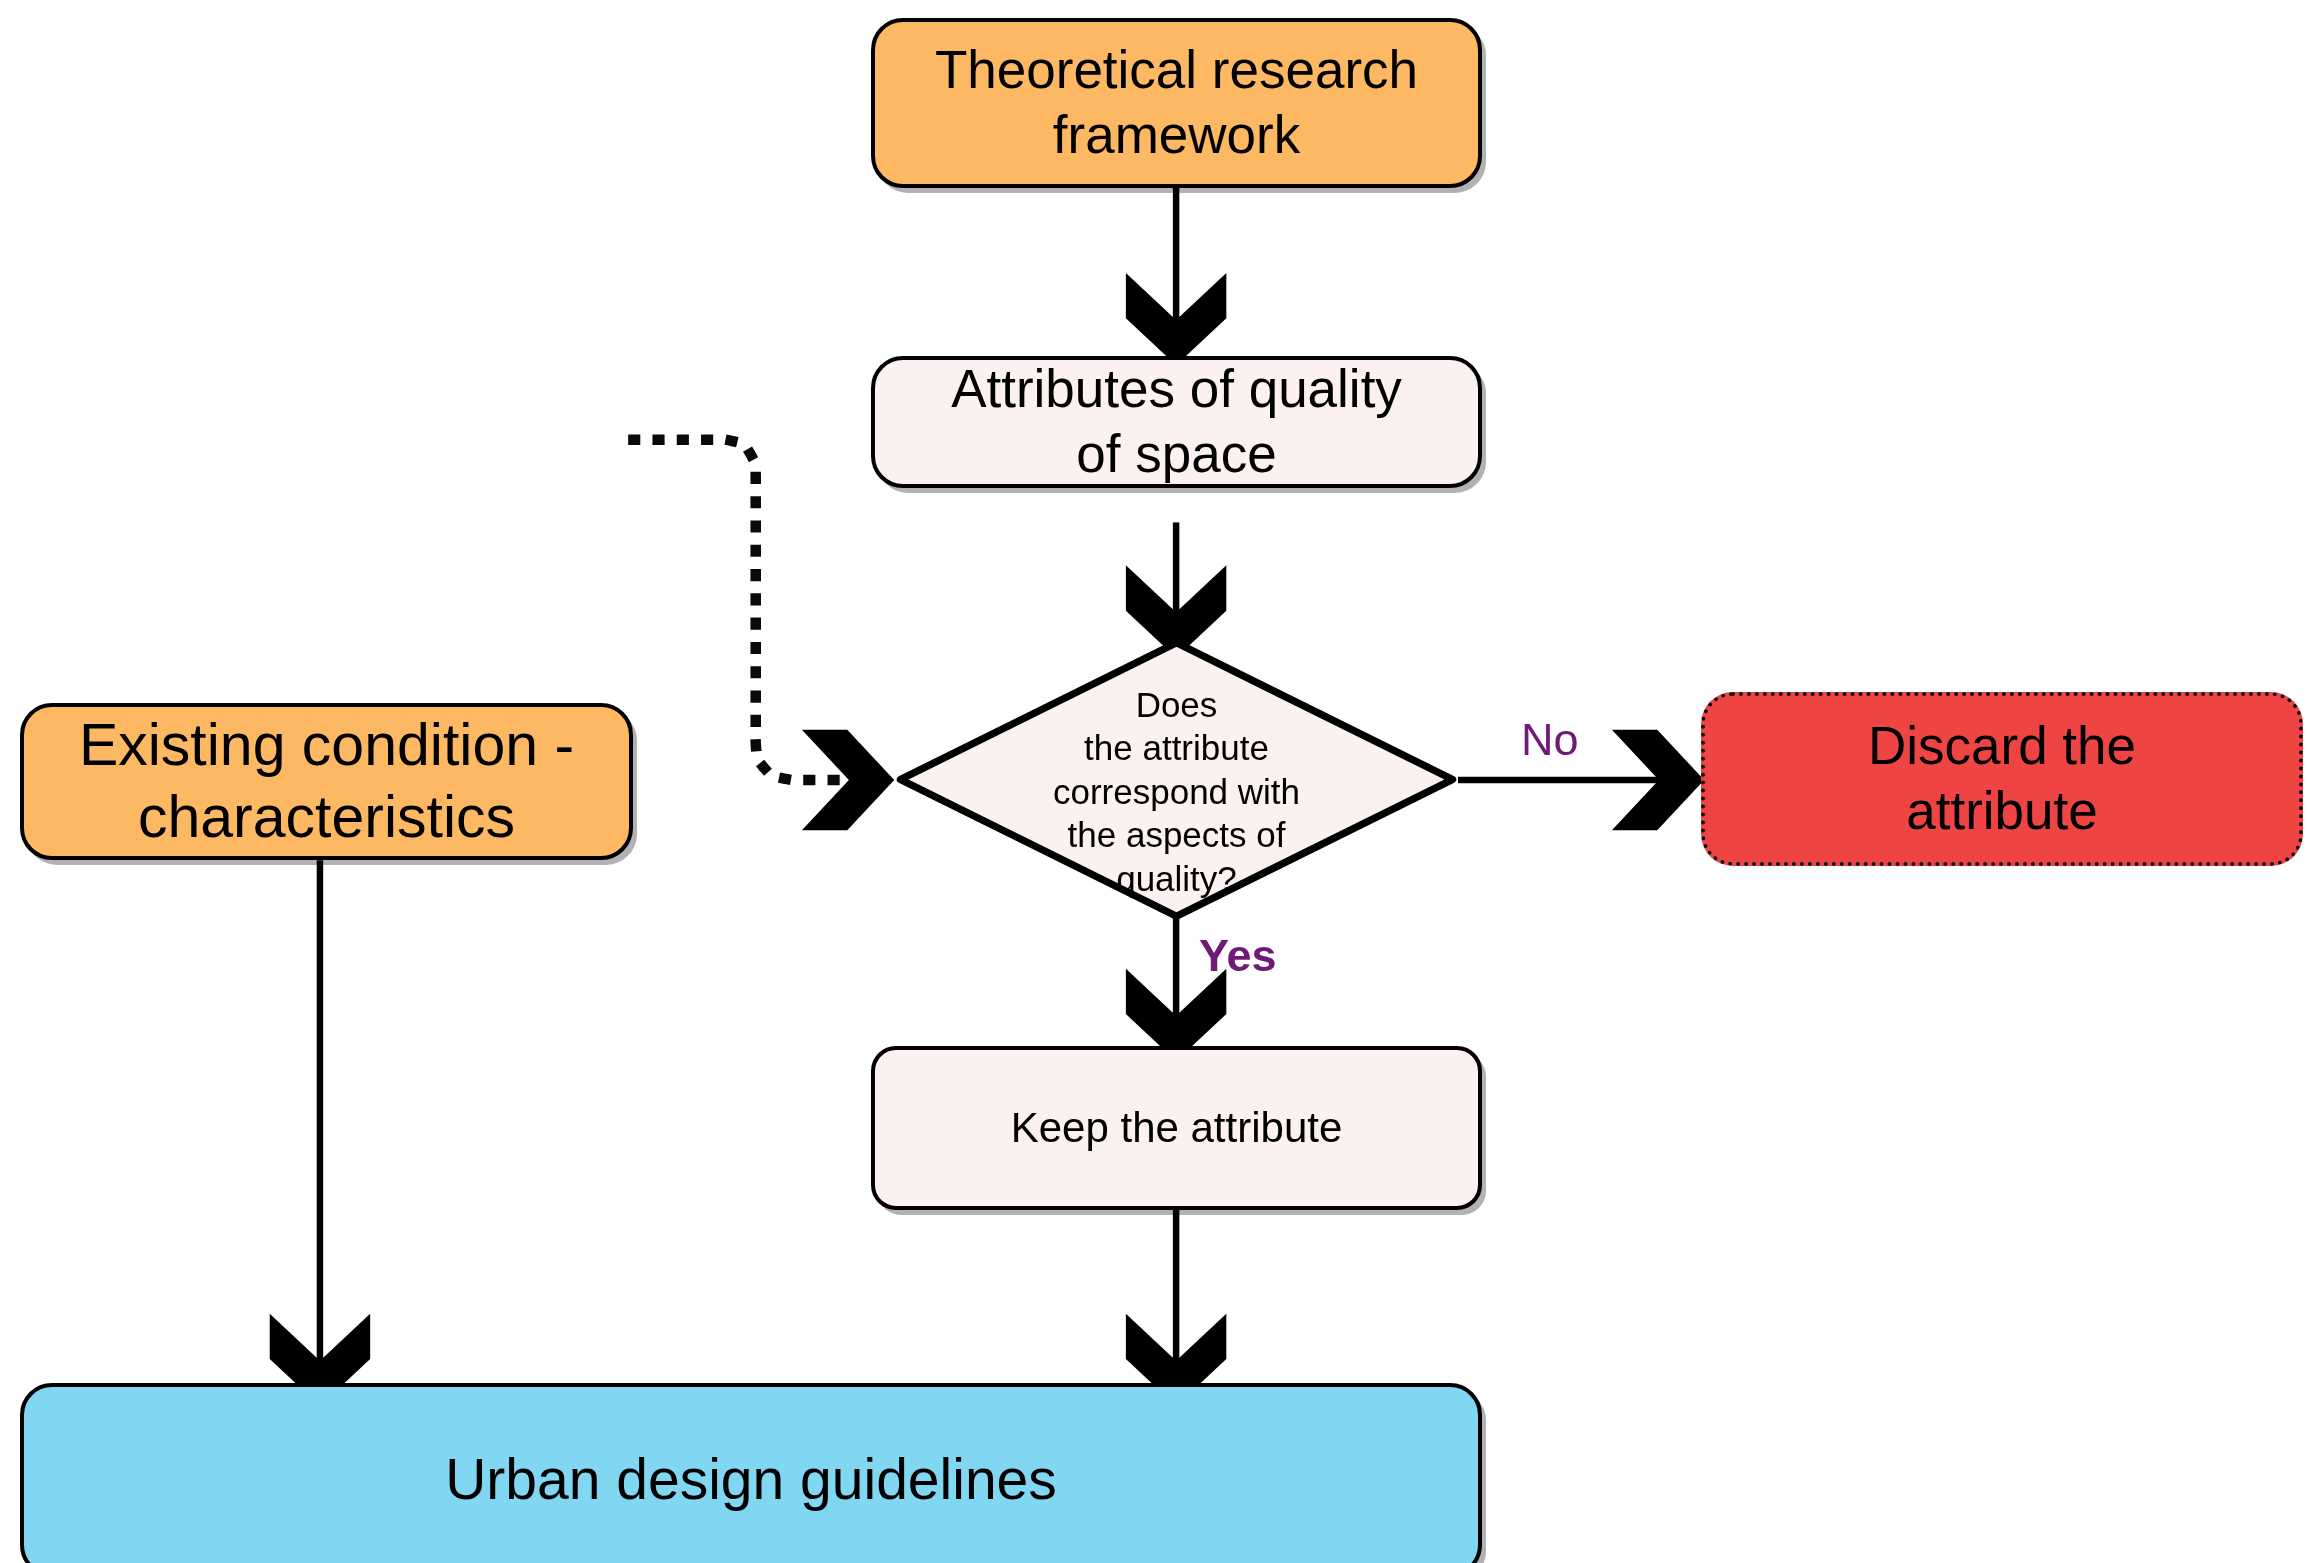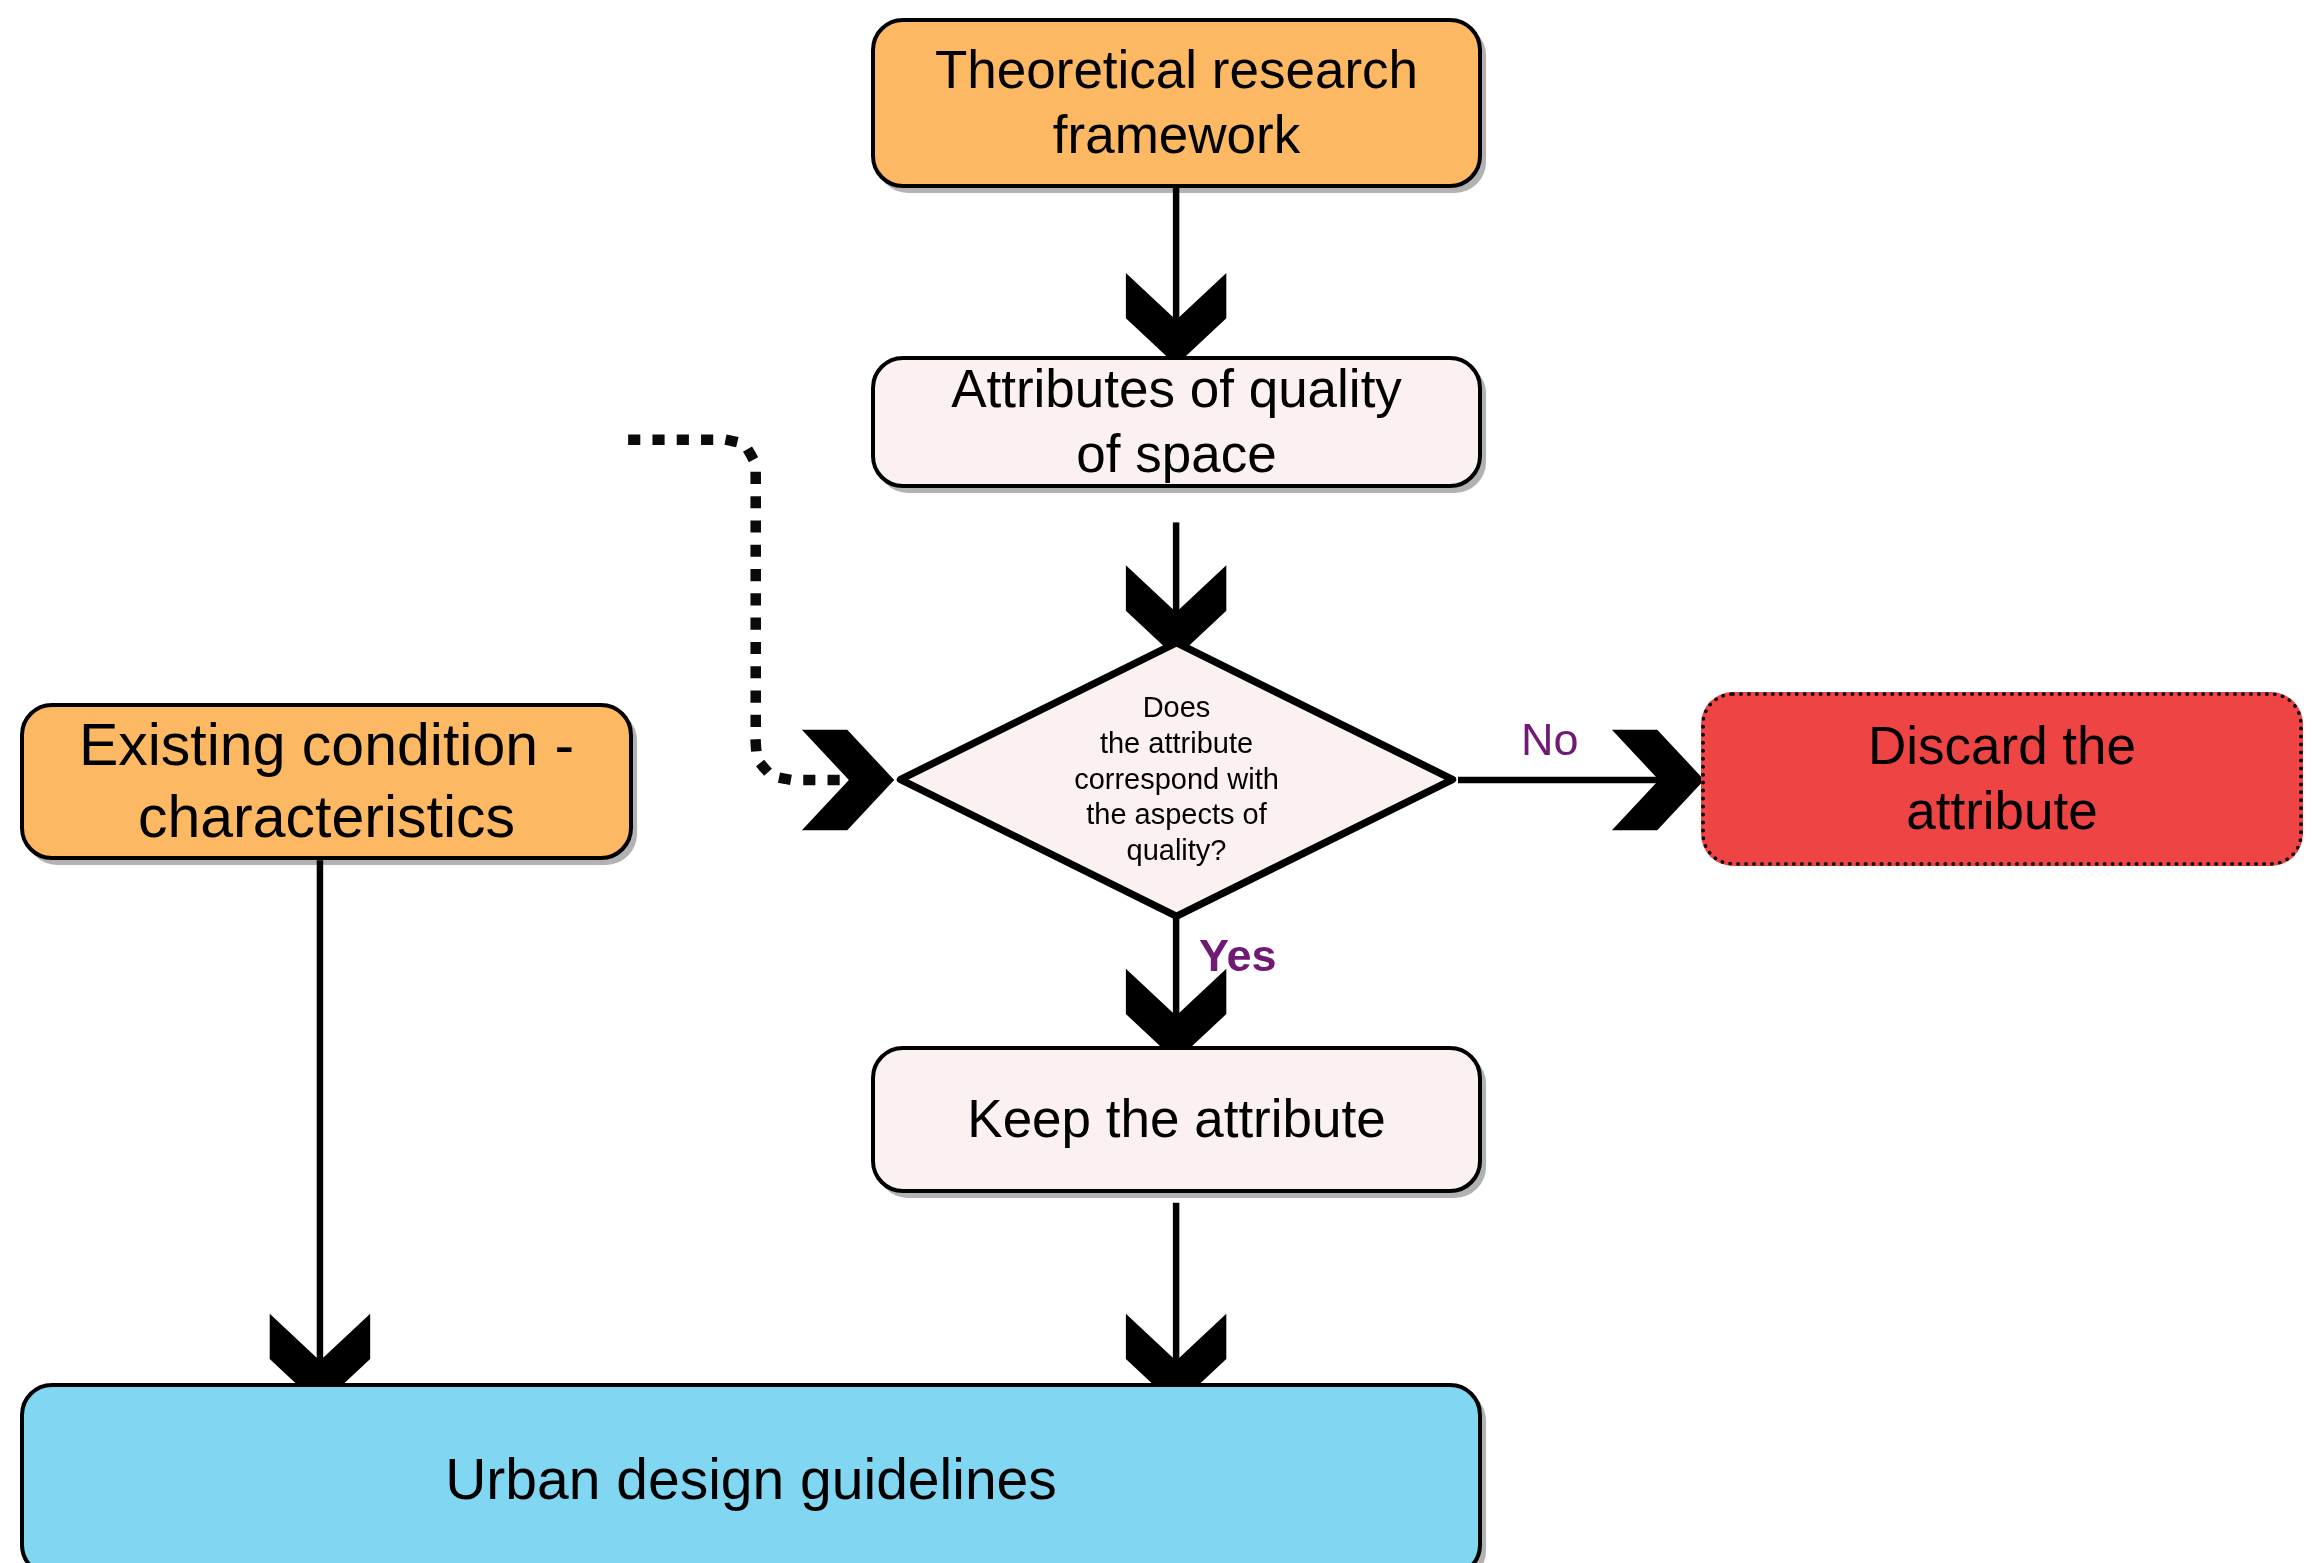--- a/index.html
+++ b/index.html
@@ -114,32 +114,32 @@
   <div class="node rounded cream shadowed" style="left:871px; top:356px; width:611px; height:132px; font-size:53px;">Attributes of quality
 of space</div>
 
   <div class="node rounded orange shadowed" style="left:20px; top:703px; width:613px; height:157px; font-size:59px;">Existing condition -
 characteristics</div>
 
   <div style="position:absolute; left:895px; top:638px; width:563px; height:283px;">
     <svg viewBox="0 0 695 350" style="position:absolute; left:0; top:0; width:563px; height:283px;">
       <polygon points="347.5,6 689,175 347.5,344 6,175" fill="#faf1f0" stroke="#000000" stroke-width="9" stroke-linejoin="round"></polygon>
     </svg>
-    <div class="node" style="left:0; top:0; width:563px; height:283px; font-size:29px; line-height:1.24;">Does
+    <div class="node" style="left:0; top:12px; width:563px; height:283px; font-size:35px; line-height:1.24;">Does
 the attribute
 correspond with
 the aspects of
 quality?</div>
   </div>
 
   <div class="edge-label" style="left:1521px; top:717px;">No</div>
 
   <div class="edge-label" style="left:1199px; top:933px;font-weight:bold;">Yes</div>
 
   <div class="node dotted-box" style="left:1701px; top:692px; width:602px; height:174px; font-size:53px;">Discard the
 attribute</div>
 
-  <div class="node rounded cream shadowed" style="left:871px; top:1046px; width:611px; height:147px; font-size:53px;">Keep the attribute</div>
+  <div class="node rounded cream shadowed" style="left:871px; top:1046px; width:611px; height:164px; font-size:42px;border-radius:25px;">Keep the attribute</div>
 
   <div class="node rounded blue shadowed" style="left:20px; top:1383px; width:1462px; height:194px; font-size:57px;">Urban design guidelines</div>
 
 </div>
 
 
 </body></html>

